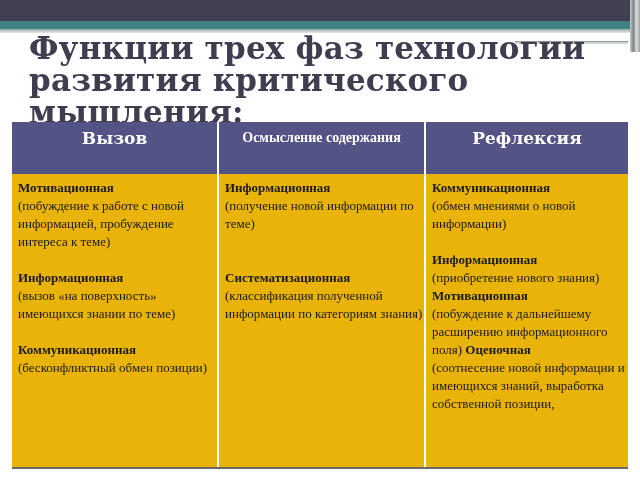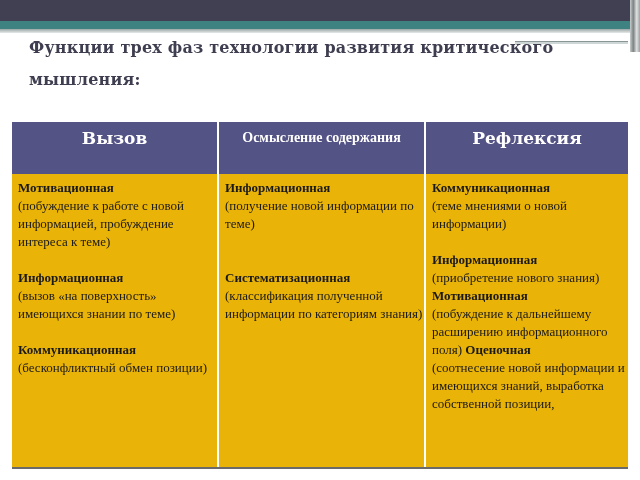--- a/index.html
+++ b/index.html
@@ -30,21 +30,21 @@
     position: absolute; left: 515px; top: 41px; width: 113px; height: 2px;
     background: #cfd6d6; border-top: 1px solid #8a9696;
   }
   .right-edge {
     position: absolute; right: 0; top: 0; width: 10px; height: 52px;
     background: linear-gradient(90deg, #c8cccc, #7d8383, #e0e2e2, #9aa0a0);
   }
   .title {
     position: absolute; left: 29px; top: 32px; width: 580px;
     font-family: "DejaVu Serif", serif; font-weight: bold;
-    font-size: 16px; line-height: 32px; color: #3e3e50;
+    font-size: 31px; line-height: 32px; color: #3e3e50;
     letter-spacing: 0.2px;
   }
   .table {
     position: absolute; left: 12px; top: 122px; width: 616px; height: 345px;
     border-bottom: 2px solid #6a6a6a;
   }
   .row-head {
     position: absolute; left: 0; top: 0; width: 616px; height: 50px;
   }
   .hcell {
@@ -129,21 +129,21 @@
       <div class="gap-xl"></div>
       <div class="entry">
         <b>Систематизационная</b><br>
         <span>(классификация полученной информации по категориям знания)</span>
       </div>
     </div>
 
     <div class="bcell c3">
       <div class="entry">
         <b>Коммуникационная</b><br>
-        <span>(теме мнениями о новой информации)</span>
+        <span>(обмен мнениями о новой информации)</span>
       </div>
       <div class="gap-l"></div>
       <div class="entry">
         <b>Информационная</b><br>
         <span>(приобретение нового знания)</span>
       </div>
       <div class="entry">
         <b>Мотивационная</b><br>
         <span>(побуждение к дальнейшему расширению информационного поля)</span>
         <b>Оценочная</b><br>

